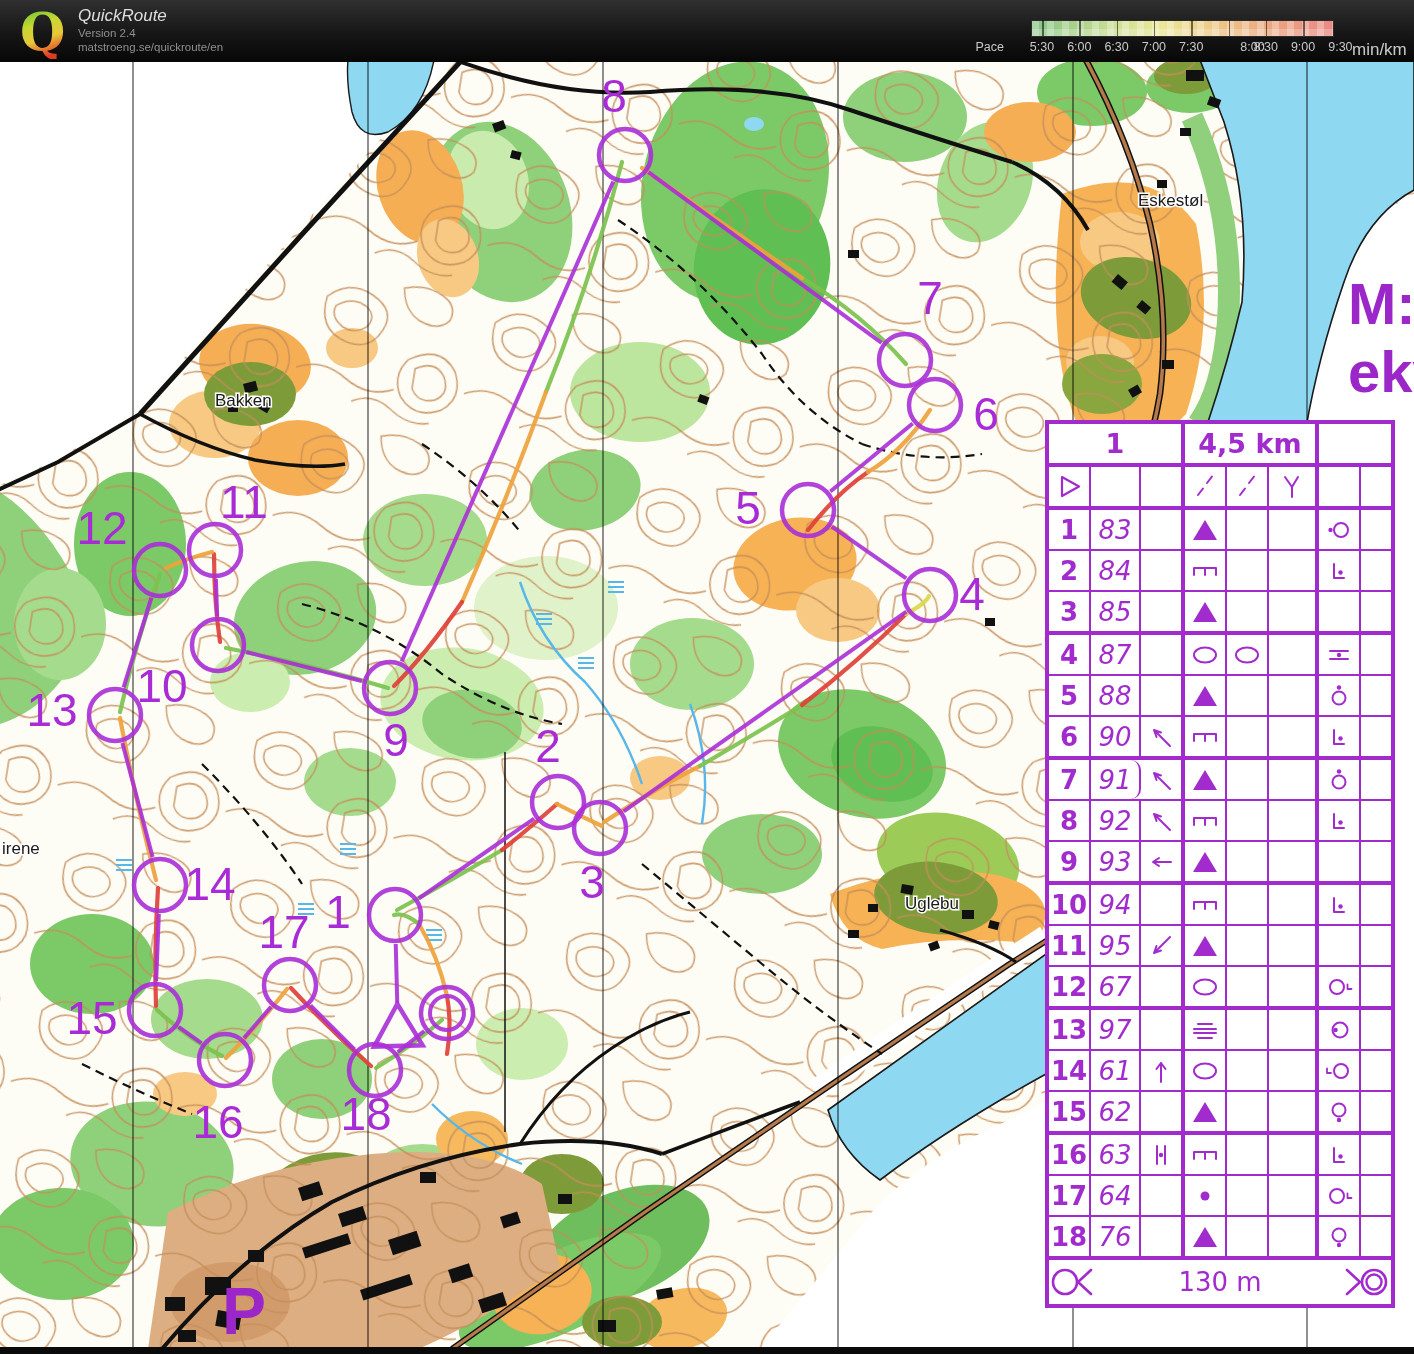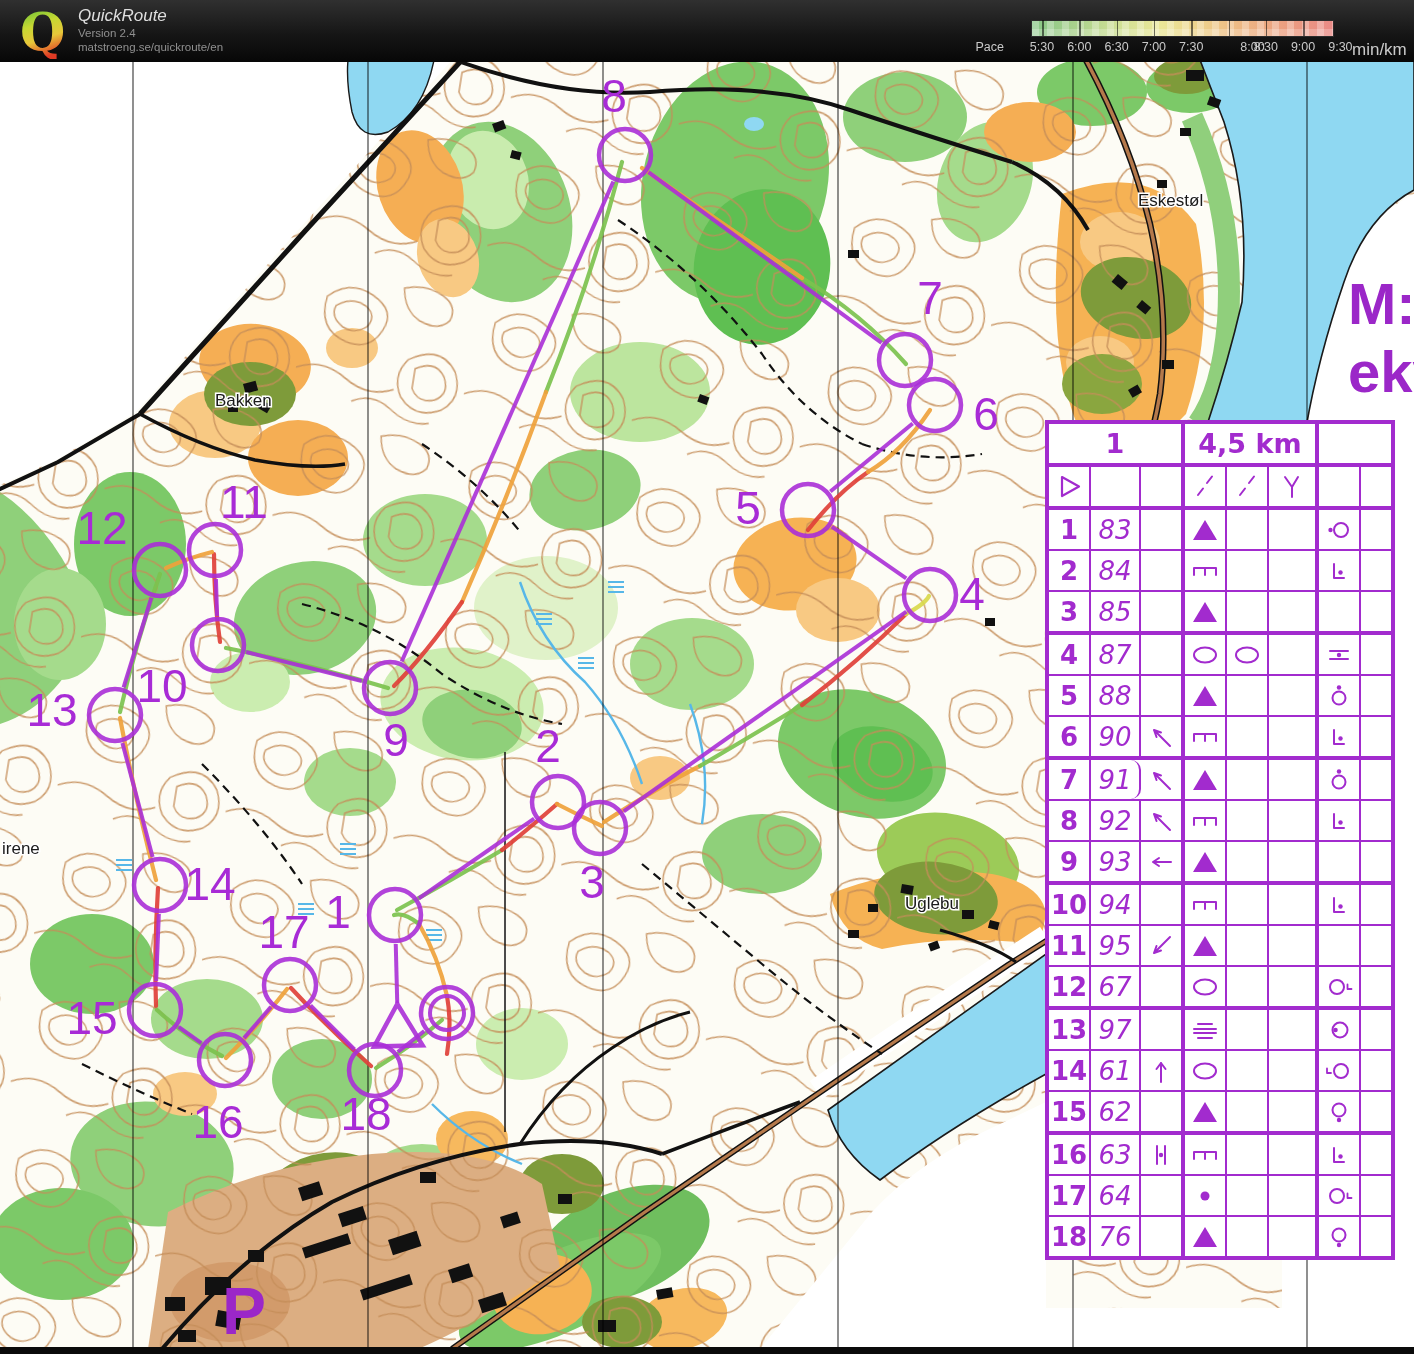--- a/index.html
+++ b/index.html
@@ -775,17 +775,33 @@
           <div class="ccell" style="width: 40px;"></div>
           <div class="ccell grp" style="width: 46px;"></div>
           <div class="ccell" style="width: 40px;">
             <svg width="30" height="30" viewBox="0 0 30 30">
               <circle cx="15" cy="13" r="6.5" fill="none" stroke="#a22bce" stroke-width="2"></circle>
               <circle cx="15" cy="23" r="2.2" fill="#a22bce"></circle>
             </svg>
           </div>
           <div class="ccell last" style="width: 30px;"></div>
         </div>
+        <div class="crow cfoot" style="border-top: 2px solid rgb(162, 43, 206);">
+          <div>
+            <svg width="62" height="36" viewBox="0 0 62 36">
+              <circle cx="16" cy="18" r="12" fill="none" stroke="#a22bce" stroke-width="2.6"></circle>
+              <path d="M42,6 L29,18 L42,30" fill="none" stroke="#a22bce" stroke-width="2.6" stroke-linecap="round" stroke-linejoin="round"></path>
+            </svg>
+          </div>
+          <div class="dist">130 m</div>
+          <div>
+            <svg width="62" height="36" viewBox="0 0 62 36">
+              <path d="M18,6 L31,18 L18,30" fill="none" stroke="#a22bce" stroke-width="2.6" stroke-linecap="round" stroke-linejoin="round"></path>
+              <circle cx="45" cy="18" r="12" fill="none" stroke="#a22bce" stroke-width="2.6"></circle>
+              <circle cx="45" cy="18" r="7.5" fill="none" stroke="#a22bce" stroke-width="2.4"></circle>
+            </svg>
+          </div>
+        </div>
       </div>
   </div>
 
   <footer class="bottom-strip"></footer>
 </div>
 
 </body></html>

